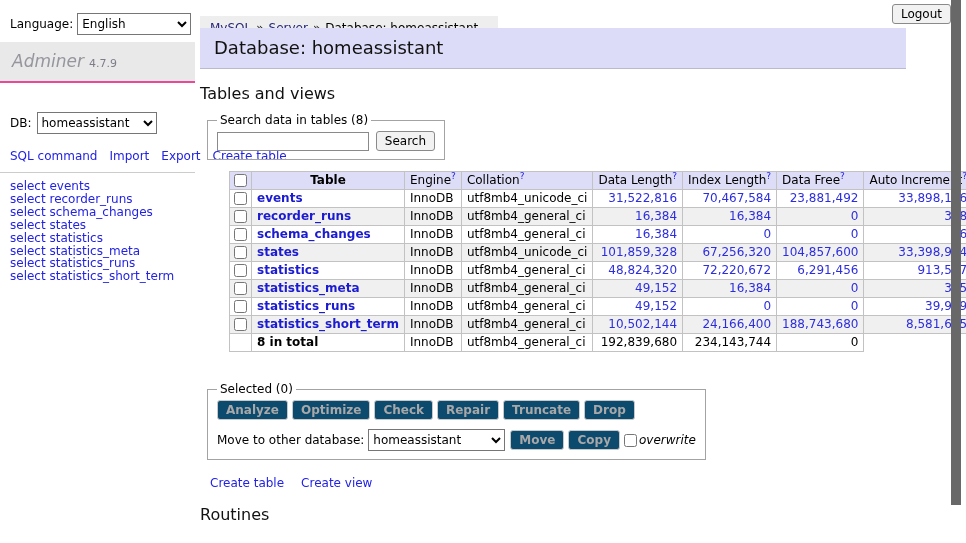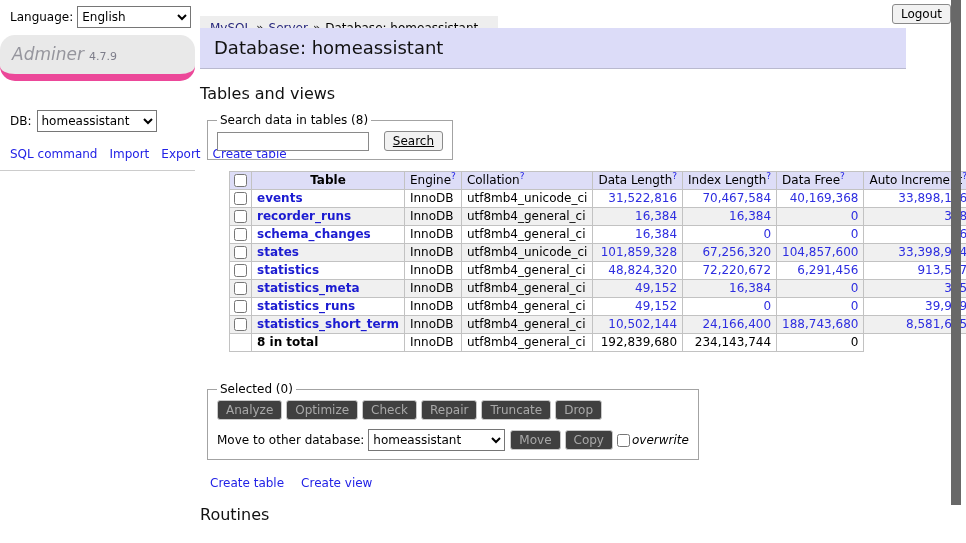--- a/index.html
+++ b/index.html
@@ -5,31 +5,31 @@
   * { box-sizing: content-box; }
   html,body { margin:0; padding:0; }
   body {
     position:relative; width:966px; height:543px; overflow:hidden;
     background:#fff; color:#000;
     font-family:"DejaVu Sans","Liberation Sans",sans-serif; font-size:12px;
   }
   a { text-decoration:none; color:#2222e6; cursor:pointer; }
 
   
-  #sidebar { position:absolute; left:0; top:0; width:195px; }
+  #sidebar { position:absolute; left:0; top:7px; width:195px; }
   .lang-row { margin:6px 0 0 10px; }
   select {
     font-family:inherit; font-size:12px; height:20px;
     border:1px solid #767676; background:#fff; color:#000;
   }
   #language-select { width:112px; margin-left:4px; }
   h1 {
     margin:7px 0 0; padding:9px 12px 10px; background:#e9e9e9;
-    border-bottom:7px solid #ec4899; font-weight:normal; font-style:italic;
-    font-size:17px; color:#95959d;border-radius:15px;
+    border-bottom:2px solid #ec4899; font-weight:normal; font-style:italic;
+    font-size:17px; color:#95959d;
   }
   h1 .version { font-size:11px; font-style:normal; color:#7d7d8a; margin-left:5px; }
   .db-row { margin:29px 0 0 10px; }
   #db-select { width:118px; margin-left:5px; }
   .action-links { margin:14px 0 0 10px; width:172px; line-height:16px; }
   .action-links a { margin-right:12px; white-space:nowrap; }
   .sidebar-hr { border:none; border-top:1px solid #ccc; margin:8px 0 7px; }
   .table-list { margin:0 0 0 10px; }
   .table-list a { display:block; line-height:12.9px; white-space:nowrap; }
 
@@ -37,39 +37,39 @@
   #breadcrumb {
     position:absolute; left:200px; top:0; height:24px; line-height:24px;
     background:#eee; padding:0 20px 0 10px; white-space:nowrap;margin-top:16px;
   }
   #breadcrumb a { color:#28287e; }
   #breadcrumb .sep { color:#222; margin:0 5px; }
   button {
     font-family:inherit; font-size:12px; padding:2px 8px;
     border:1px solid #8a8a8a; border-radius:3px; background:#f2f2f2; color:#000;
   }
-  button:disabled { color:#a8a8a8; border-color:#c9c9c9; background:#404040; }
+  button:disabled { color:#a8a8a8; border-color:#c9c9c9; background:#0c4a6e;font-weight:bold; }
   #logout-button { position:absolute; top:4px; right:15px; }
 
   
   #content { position:absolute; left:200px; top:24px; width:706px; }
   h2 {
     margin:4px 0 0; padding:9px 0 10px 14px; background:#dcdcf8;
     border-bottom:1px solid #b9b9cf; font-weight:normal; font-size:18px; color:#111;
   }
   .nav-links { margin:21px 0 0 10px; }
   .nav-links a, .bottom-links a, .routine-links a { margin-right:17px; }
   h3 { margin:15px 0 0 0; font-weight:normal; font-size:16px; color:#111; }
   fieldset { display:inline-block; margin:10px 0 0 7px; border:1px solid #a3a3a3; padding:4px 9px 8px; }
   legend { padding:0 3px; }
   #search-input {
     width:152px; height:19px; box-sizing:border-box; padding:1px 3px;
     border:1px solid #8a8a8a; font-family:inherit; font-size:12px; vertical-align:middle;
   }
-  #search-button { margin-left:11px; vertical-align:middle;text-decoration:underline; }
+  #search-button { margin-left:3px; vertical-align:middle; }
 
   table { border-collapse:collapse; margin:11px 0 0 29px; }
   th, td {
     border:1px solid #c2c2c2; padding:2px 5px; line-height:13px;
     font-weight:normal; text-align:left; white-space:nowrap;
   }
   thead th, thead td { background:#ddddf7; }
   th.namehead { font-weight:bold; text-align:center; padding:2px 24px; }
   .checkcell { text-align:center; padding:2px 4px; width:14px; }
   input[type=checkbox] { width:13px; height:13px; margin:0; vertical-align:middle; }
@@ -104,20 +104,30 @@
   <h1>
     <span>Adminer</span><span class="version">4.7.9</span>
   </h1>
   <p class="db-row">
     <span>DB:</span><select id="db-select">
       <option>homeassistant</option>
     </select>
   </p>
   <p class="action-links"><a>SQL command</a><a>Import</a><a>Export</a><a>Create table</a></p>
   <hr class="sidebar-hr">
+  <div class="table-list">
+      <a>select events</a>
+      <a>select recorder_runs</a>
+      <a>select schema_changes</a>
+      <a>select states</a>
+      <a>select statistics</a>
+      <a>select statistics_meta</a>
+      <a>select statistics_runs</a>
+      <a>select statistics_short_term</a>
+    </div>
 </div>
 
 <span id="breadcrumb">
   <a>MySQL</a><span class="sep">»</span><a>Server</a><span class="sep">»</span><span>Database: homeassistant</span>
 </span>
 <button id="logout-button">Logout</button>
 
 <div id="content">
   <h2>Database: homeassistant</h2>
 
@@ -144,21 +154,21 @@
         </tr>
     </thead>
     <tbody>
         <tr>
           <td class="checkcell"><input type="checkbox" style=""></td>
           <th class="namecell"><a>events</a></th>
           <td>InnoDB</td>
           <td>utf8mb4_unicode_ci</td>
           <td class="num"><a>31,522,816</a></td>
           <td class="num"><a>70,467,584</a></td>
-          <td class="num"><a>40,169,368</a></td>
+          <td class="num"><a>23,881,492</a></td>
           <td class="num"><a>33,898,196</a></td>
         </tr>
         <tr>
           <td class="checkcell"><input type="checkbox" style=""></td>
           <th class="namecell"><a>recorder_runs</a></th>
           <td>InnoDB</td>
           <td>utf8mb4_general_ci</td>
           <td class="num"><a>16,384</a></td>
           <td class="num"><a>16,384</a></td>
           <td class="num"><a>0</a></td>

